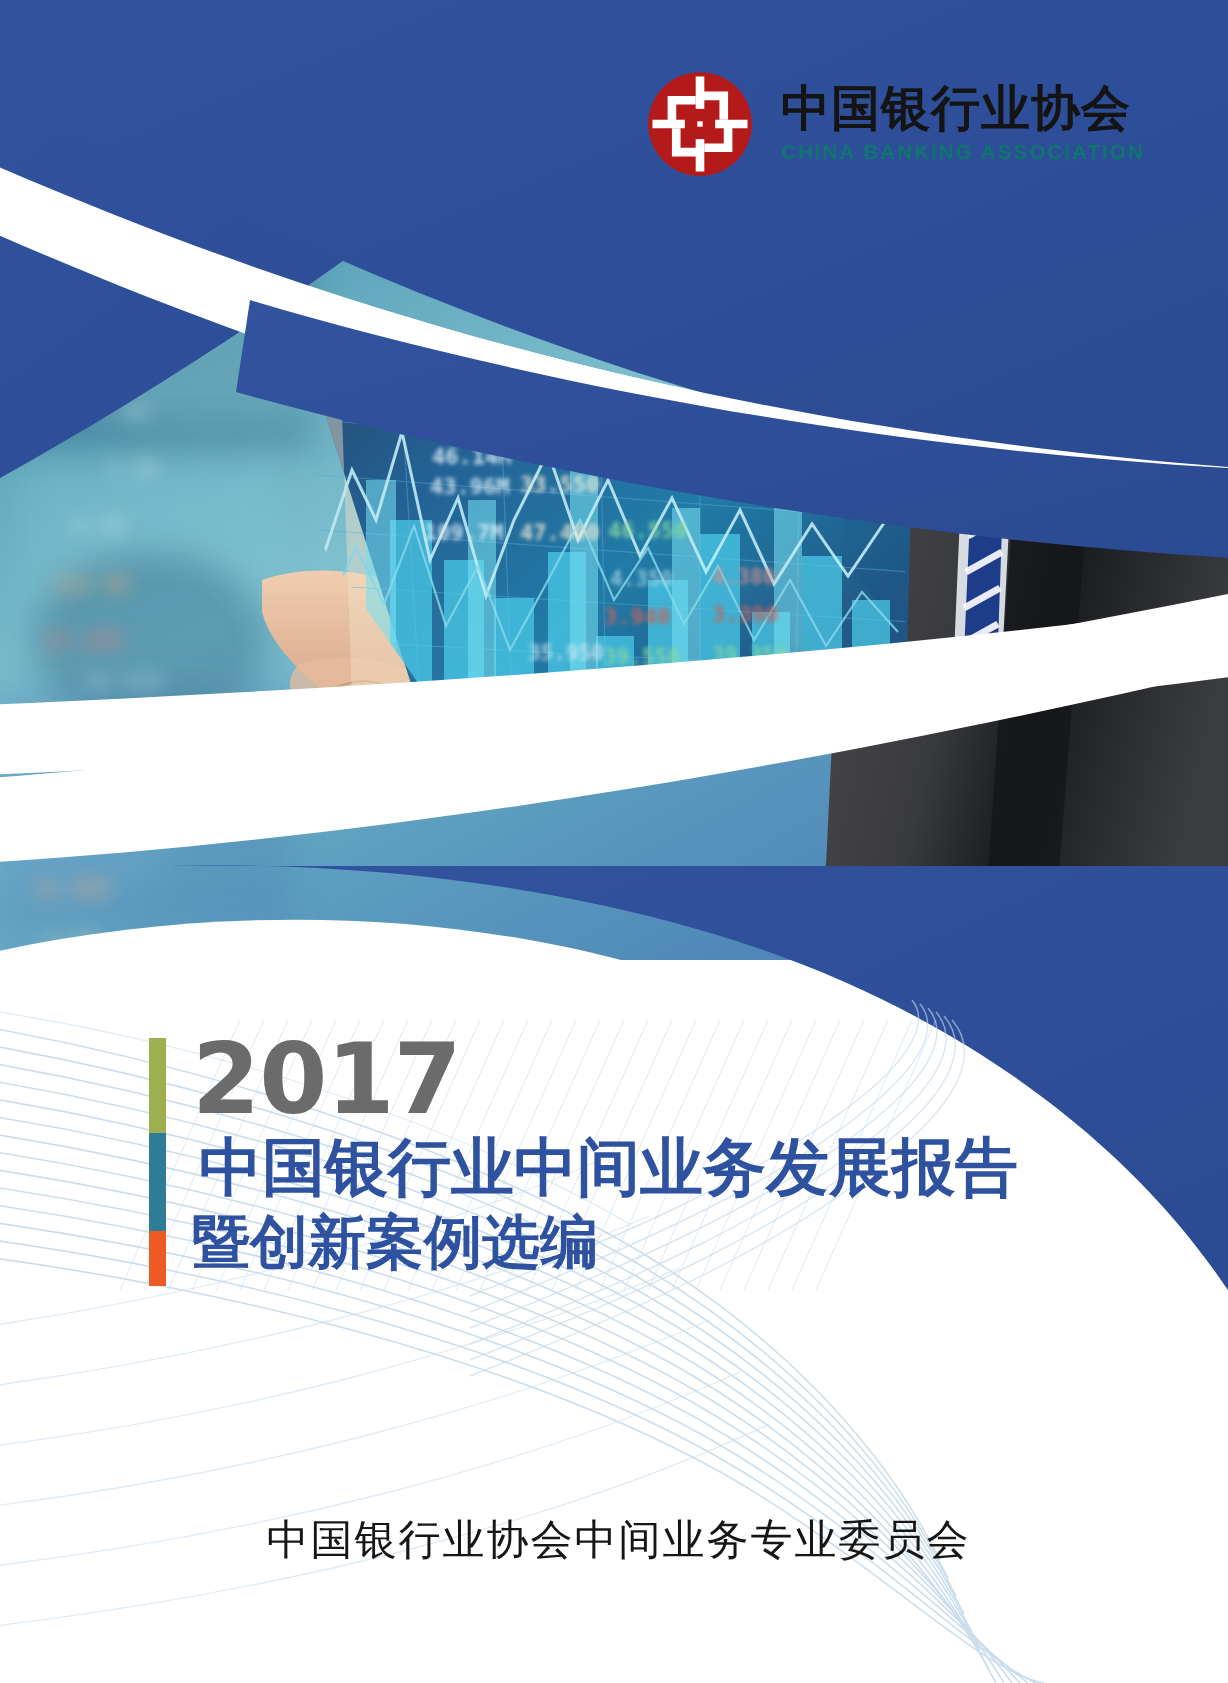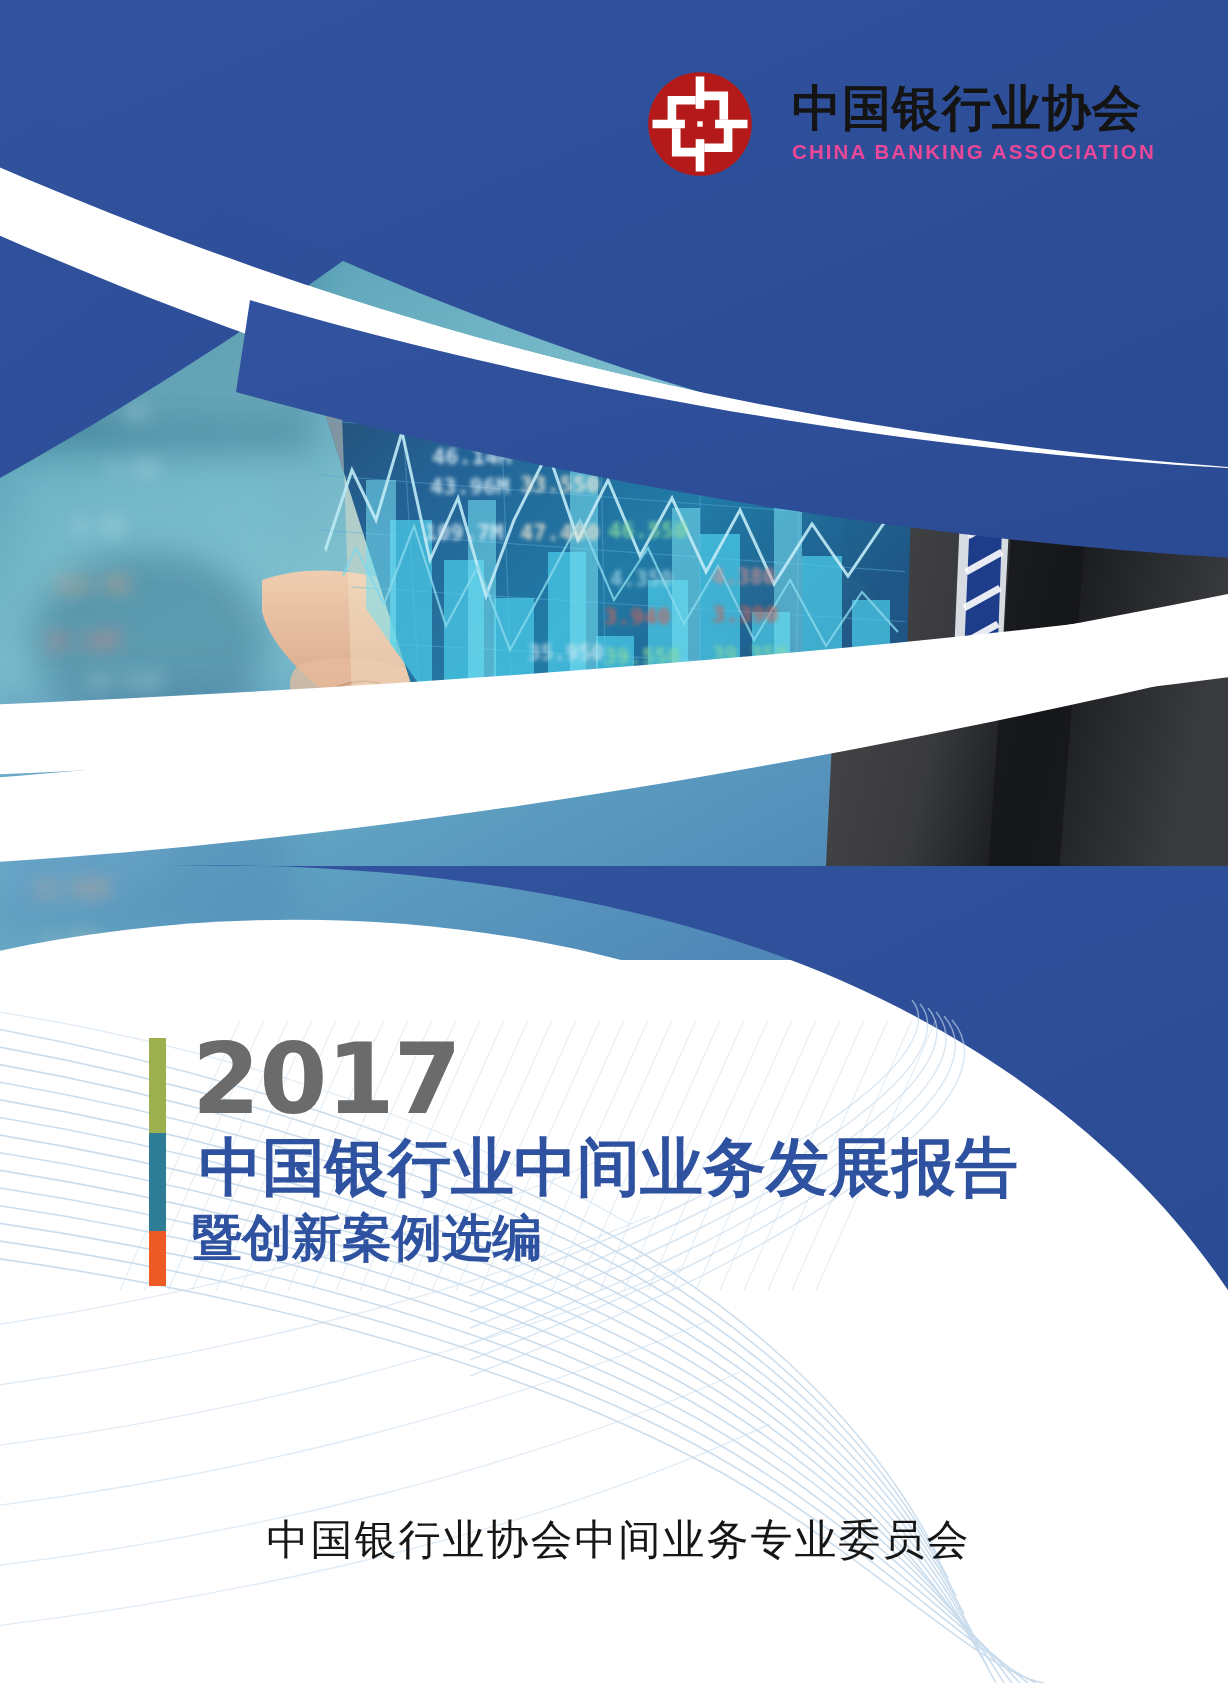--- a/index.html
+++ b/index.html
@@ -13,40 +13,40 @@
     width:1228px;height:1683px;
     overflow:hidden;
     background:#ffffff;
   }
   .layer{position:absolute;inset:0;}
   svg.layer{display:block;width:1228px;height:1683px;}
 
   
   #logo-block{
     position:absolute;left:646px;top:70px;
-    display:flex;align-items:center;gap:38px;
+    display:flex;align-items:center;gap:27px;
     z-index:40;
   }
   #logo-mark{width:108px;height:108px;flex:0 0 108px;}
   #logo-text{display:flex;flex-direction:column;justify-content:center;}
   #logo-cn{
     font-family:"DejaVu Serif","Liberation Serif",serif;
     font-weight:700;
     font-size:49px;
     line-height:1.02;
     letter-spacing:1px;
     color:#141414;
     white-space:nowrap;
   }
   #logo-en{
     font-family:"Liberation Sans","DejaVu Sans",sans-serif;
     font-weight:700;
     font-size:20.5px;
     letter-spacing:2.1px;
-    color:#ec4899;
+    color:#0f766e;
     margin-top:7px;
     white-space:nowrap;
   }
 
   
   #title-block{
     position:absolute;left:149px;top:1032px;
     z-index:45;
     width:900px;
   }
@@ -76,21 +76,21 @@
     font-size:63px;
     line-height:1.1;
     letter-spacing:0px;
     color:#2E52A0;
     margin:7px;
     white-space:nowrap;
   }
   #title-sub{
     font-family:"DejaVu Sans","Liberation Sans",sans-serif;
     font-weight:700;
-    font-size:50px;
+    font-size:58px;
     line-height:1.16;
     color:#2E52A0;
     margin:0 0 0 0;
     white-space:nowrap;
   }
 
   
   #footer-org{
     position:absolute;left:0;right:0;top:1512px;
     text-align:center;

